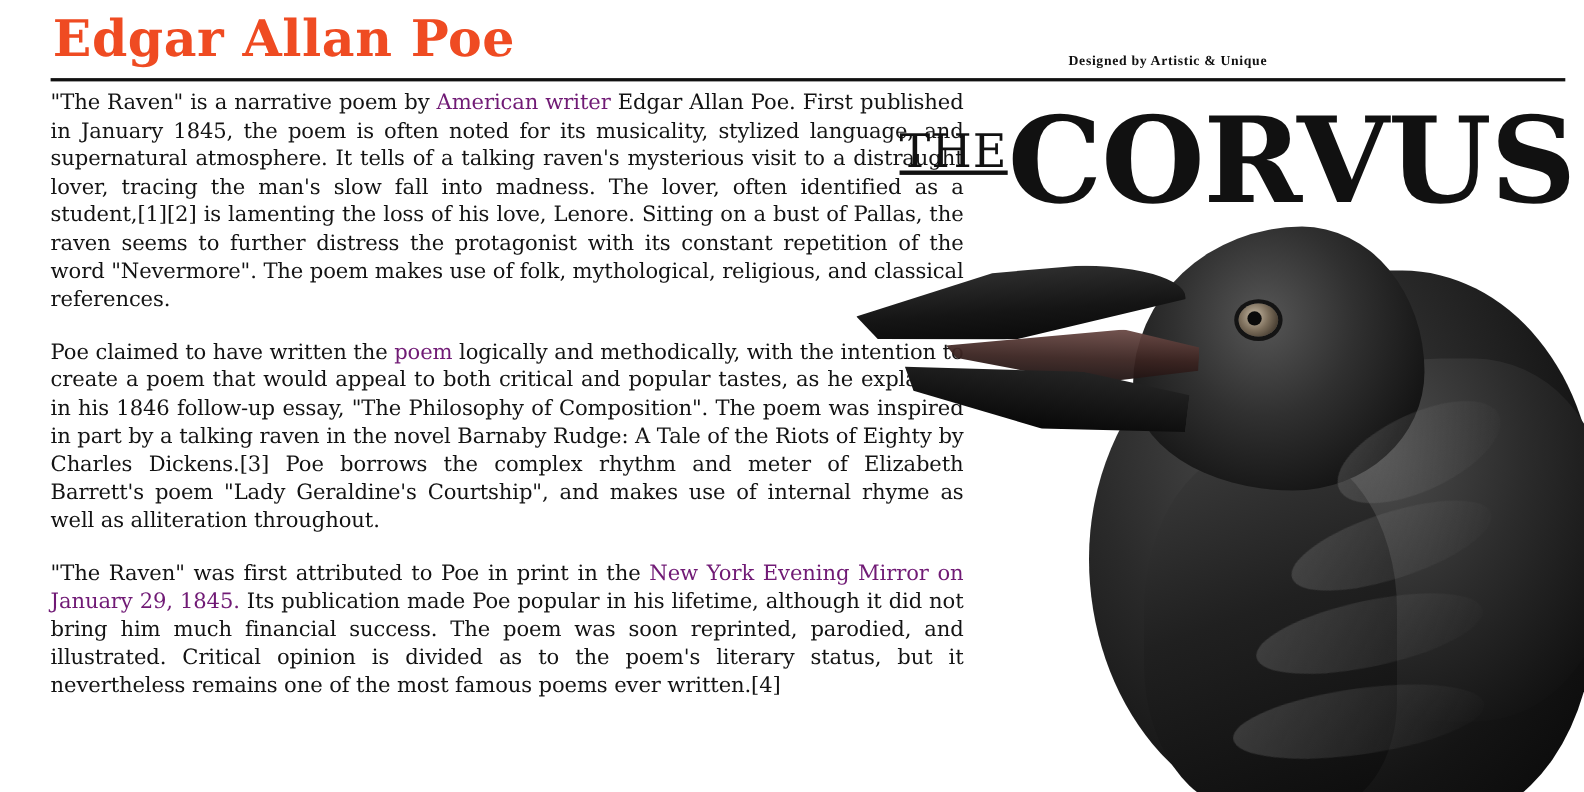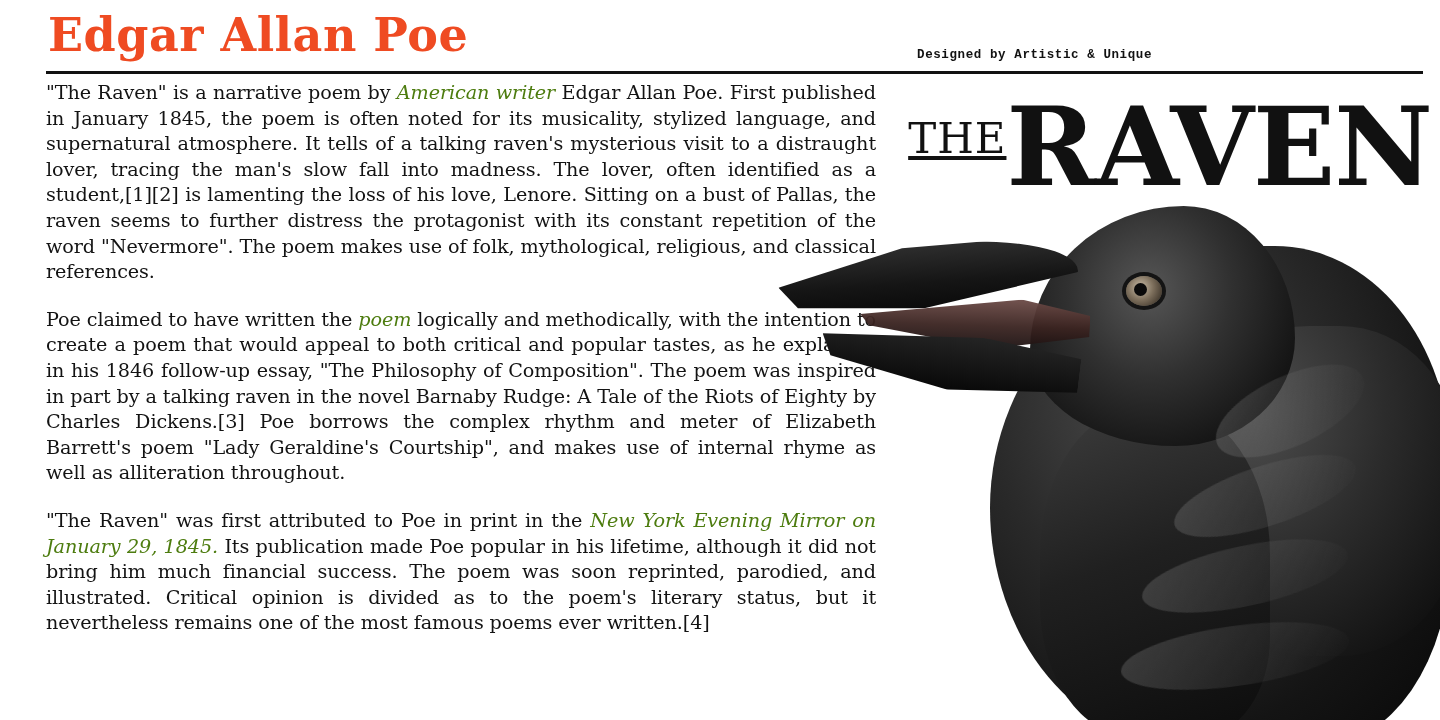--- a/index.html
+++ b/index.html
@@ -43,21 +43,21 @@
     font-size: 23px;
     letter-spacing: 1.5px;
     color: #111111;
     text-align: right;
     white-space: nowrap;
   }
   #font-sub {
     position: absolute;
     right: 18px;
     top: 48px;
-    font-family: Liberation Mono, monospace;
+    font-family: Liberation Serif, serif;
     font-weight: bold;
     font-size: 12.5px;
     letter-spacing: 0.6px;
     color: #111111;
     text-align: right;
     white-space: nowrap;
   }
   #rule {
     position: absolute;
     left: 46px;
@@ -78,22 +78,21 @@
     font-family: "DejaVu Serif", serif;
     font-size: 19.2px;
     line-height: 25.6px;
     color: #131313;
     text-align: justify;
     margin: 0 0 22px 0;
     letter-spacing: -0.1px;
   }
   .para:last-child { margin-bottom: 0; }
   .accent {
-    color: #4d7c0f;
-    font-style: italic;
+    color: #701a75;
   }
 
   
   #art {
     position: absolute;
     right: 0;
     top: 76px;
     width: 700px;
     height: 644px;
     overflow: hidden;
@@ -248,18 +247,18 @@
       <div class="rv" id="rv-lower-beak"></div>
       <div class="rv" id="rv-eye"></div>
       <div class="rv" id="rv-eye-dot"></div>
       <div class="feather" style="left:470px;top:300px;width:160px;height:70px;transform:rotate(-25deg);"></div>
       <div class="feather" style="left:430px;top:390px;width:190px;height:60px;transform:rotate(-18deg);"></div>
       <div class="feather" style="left:400px;top:470px;width:210px;height:60px;transform:rotate(-12deg);"></div>
       <div class="feather" style="left:380px;top:550px;width:230px;height:60px;transform:rotate(-8deg);"></div>
     </div>
 
     <div id="wordmark">
-      <span class="the">THE</span><span class="raven">RAVEN</span>
+      <span class="the">THE</span><span class="raven">CORVUS</span>
     </div>
 
   </div>
 
 </div>
 
 </body></html>

